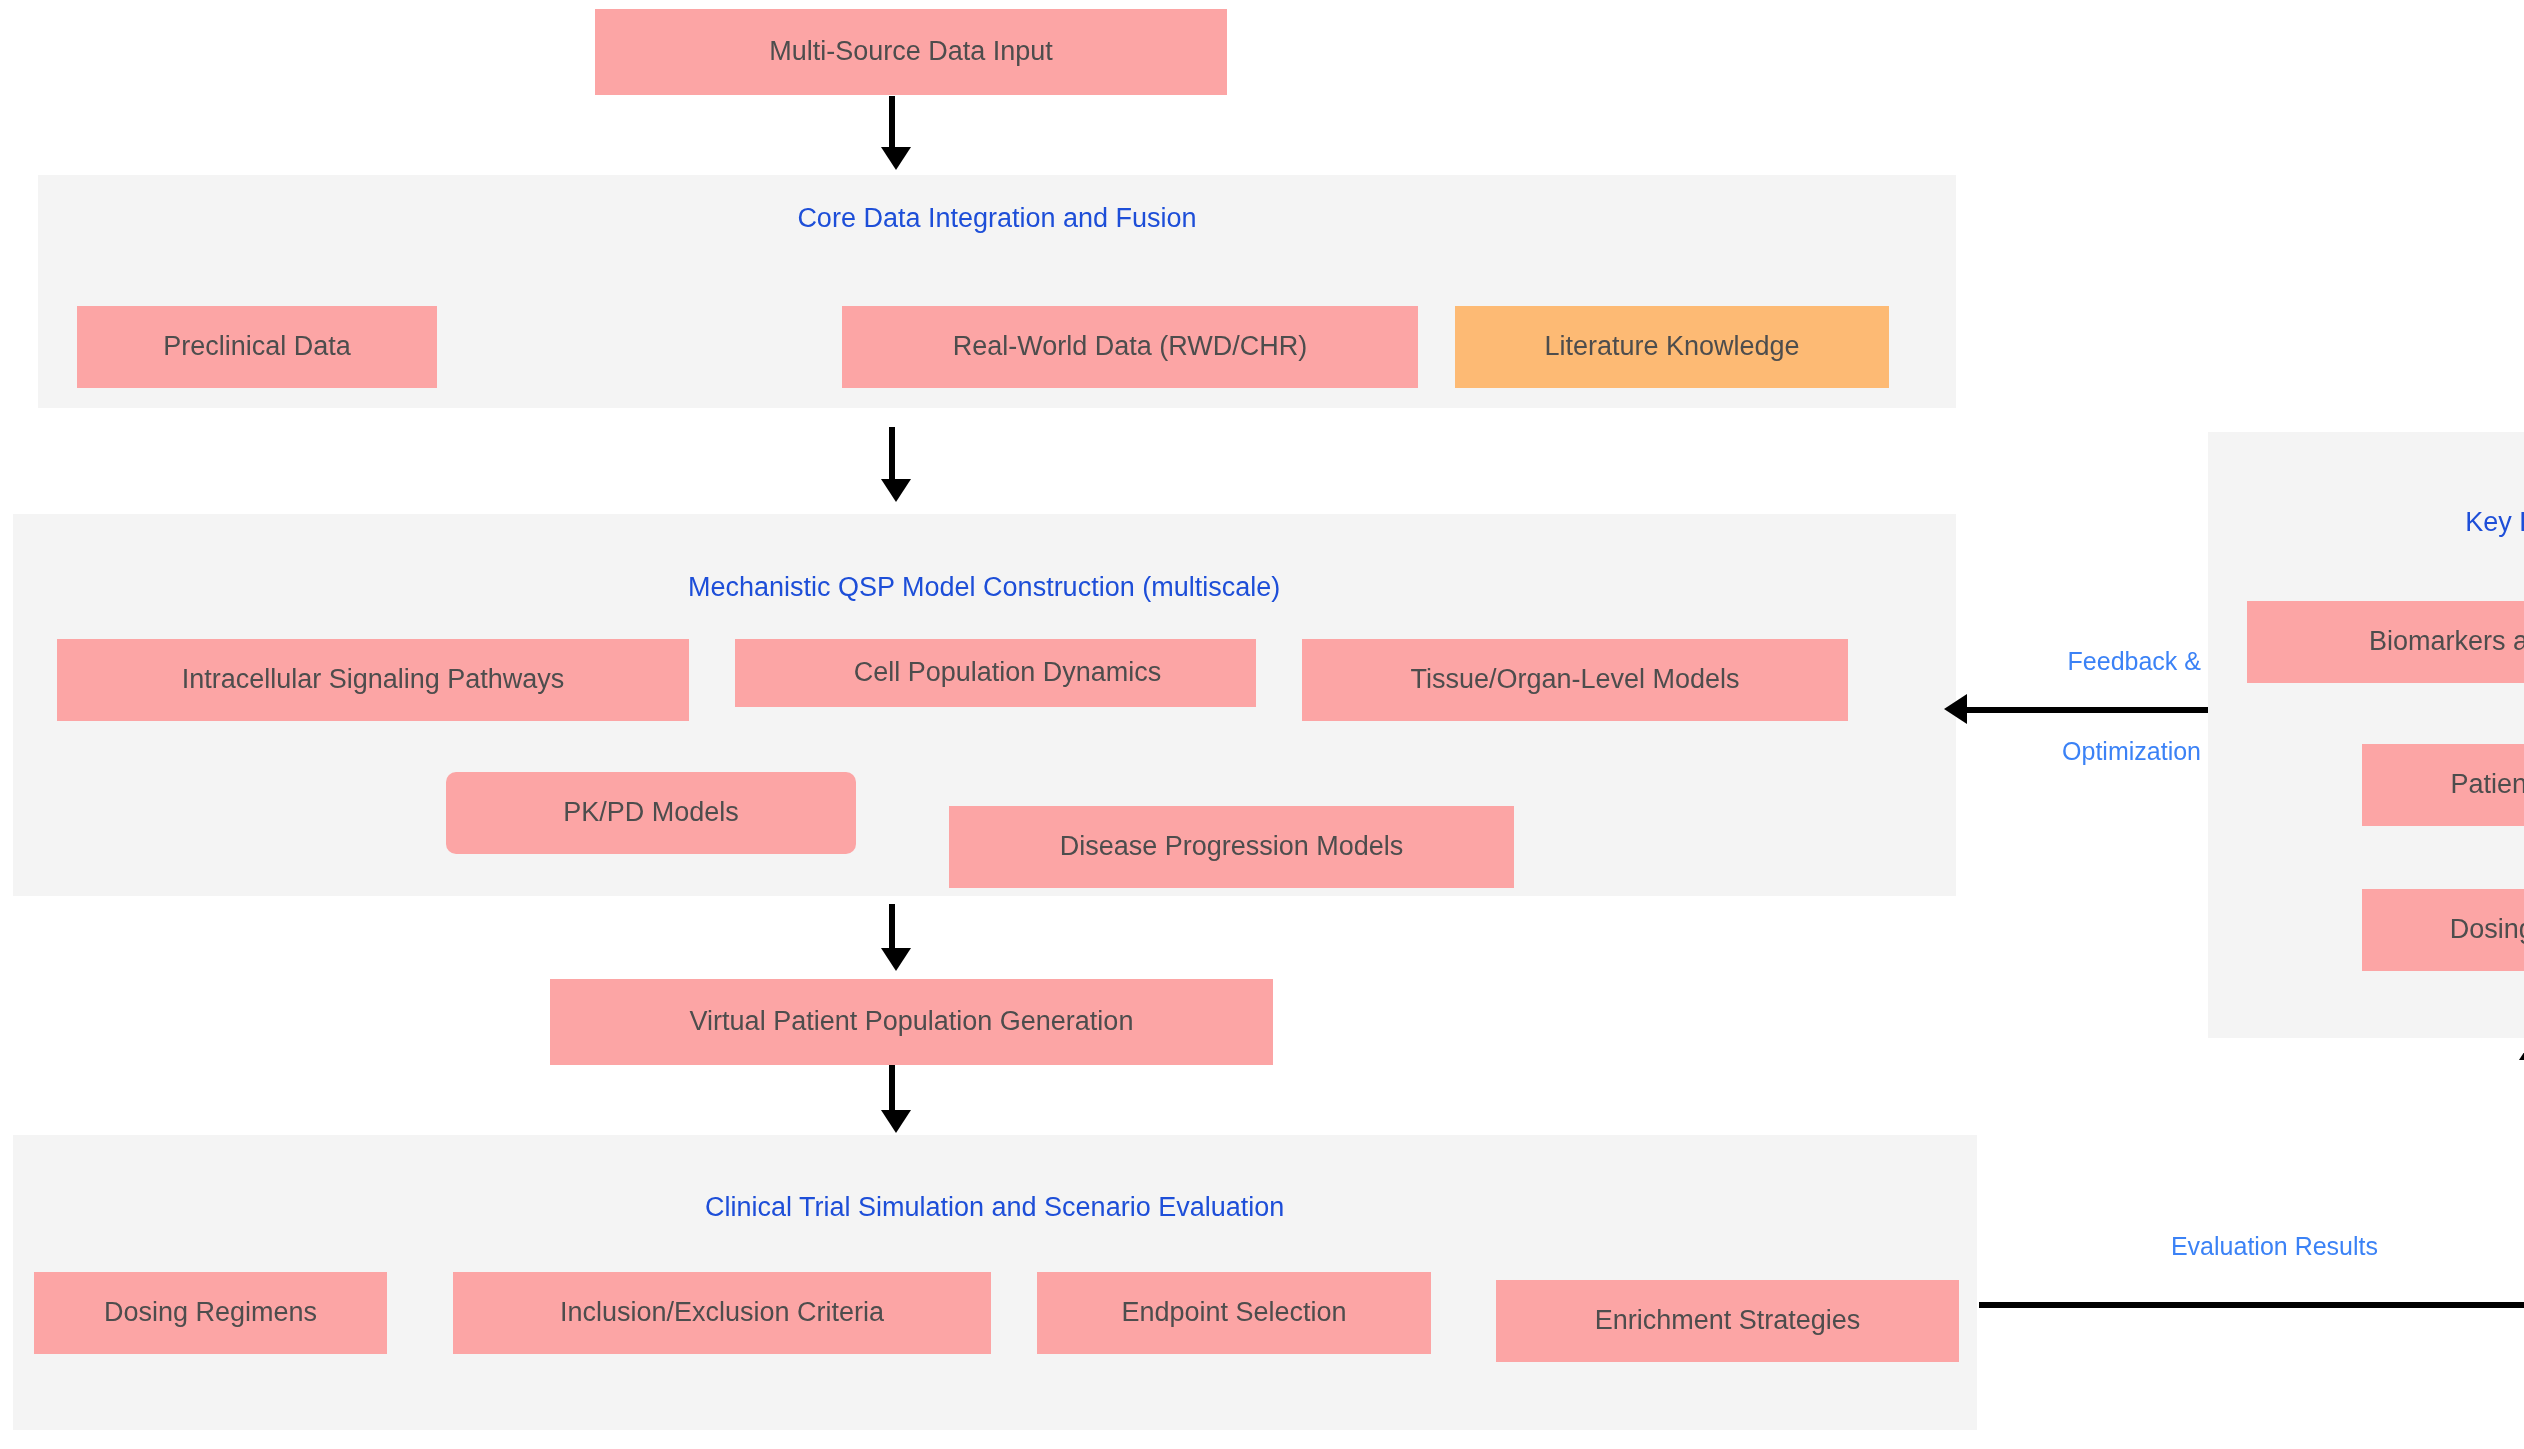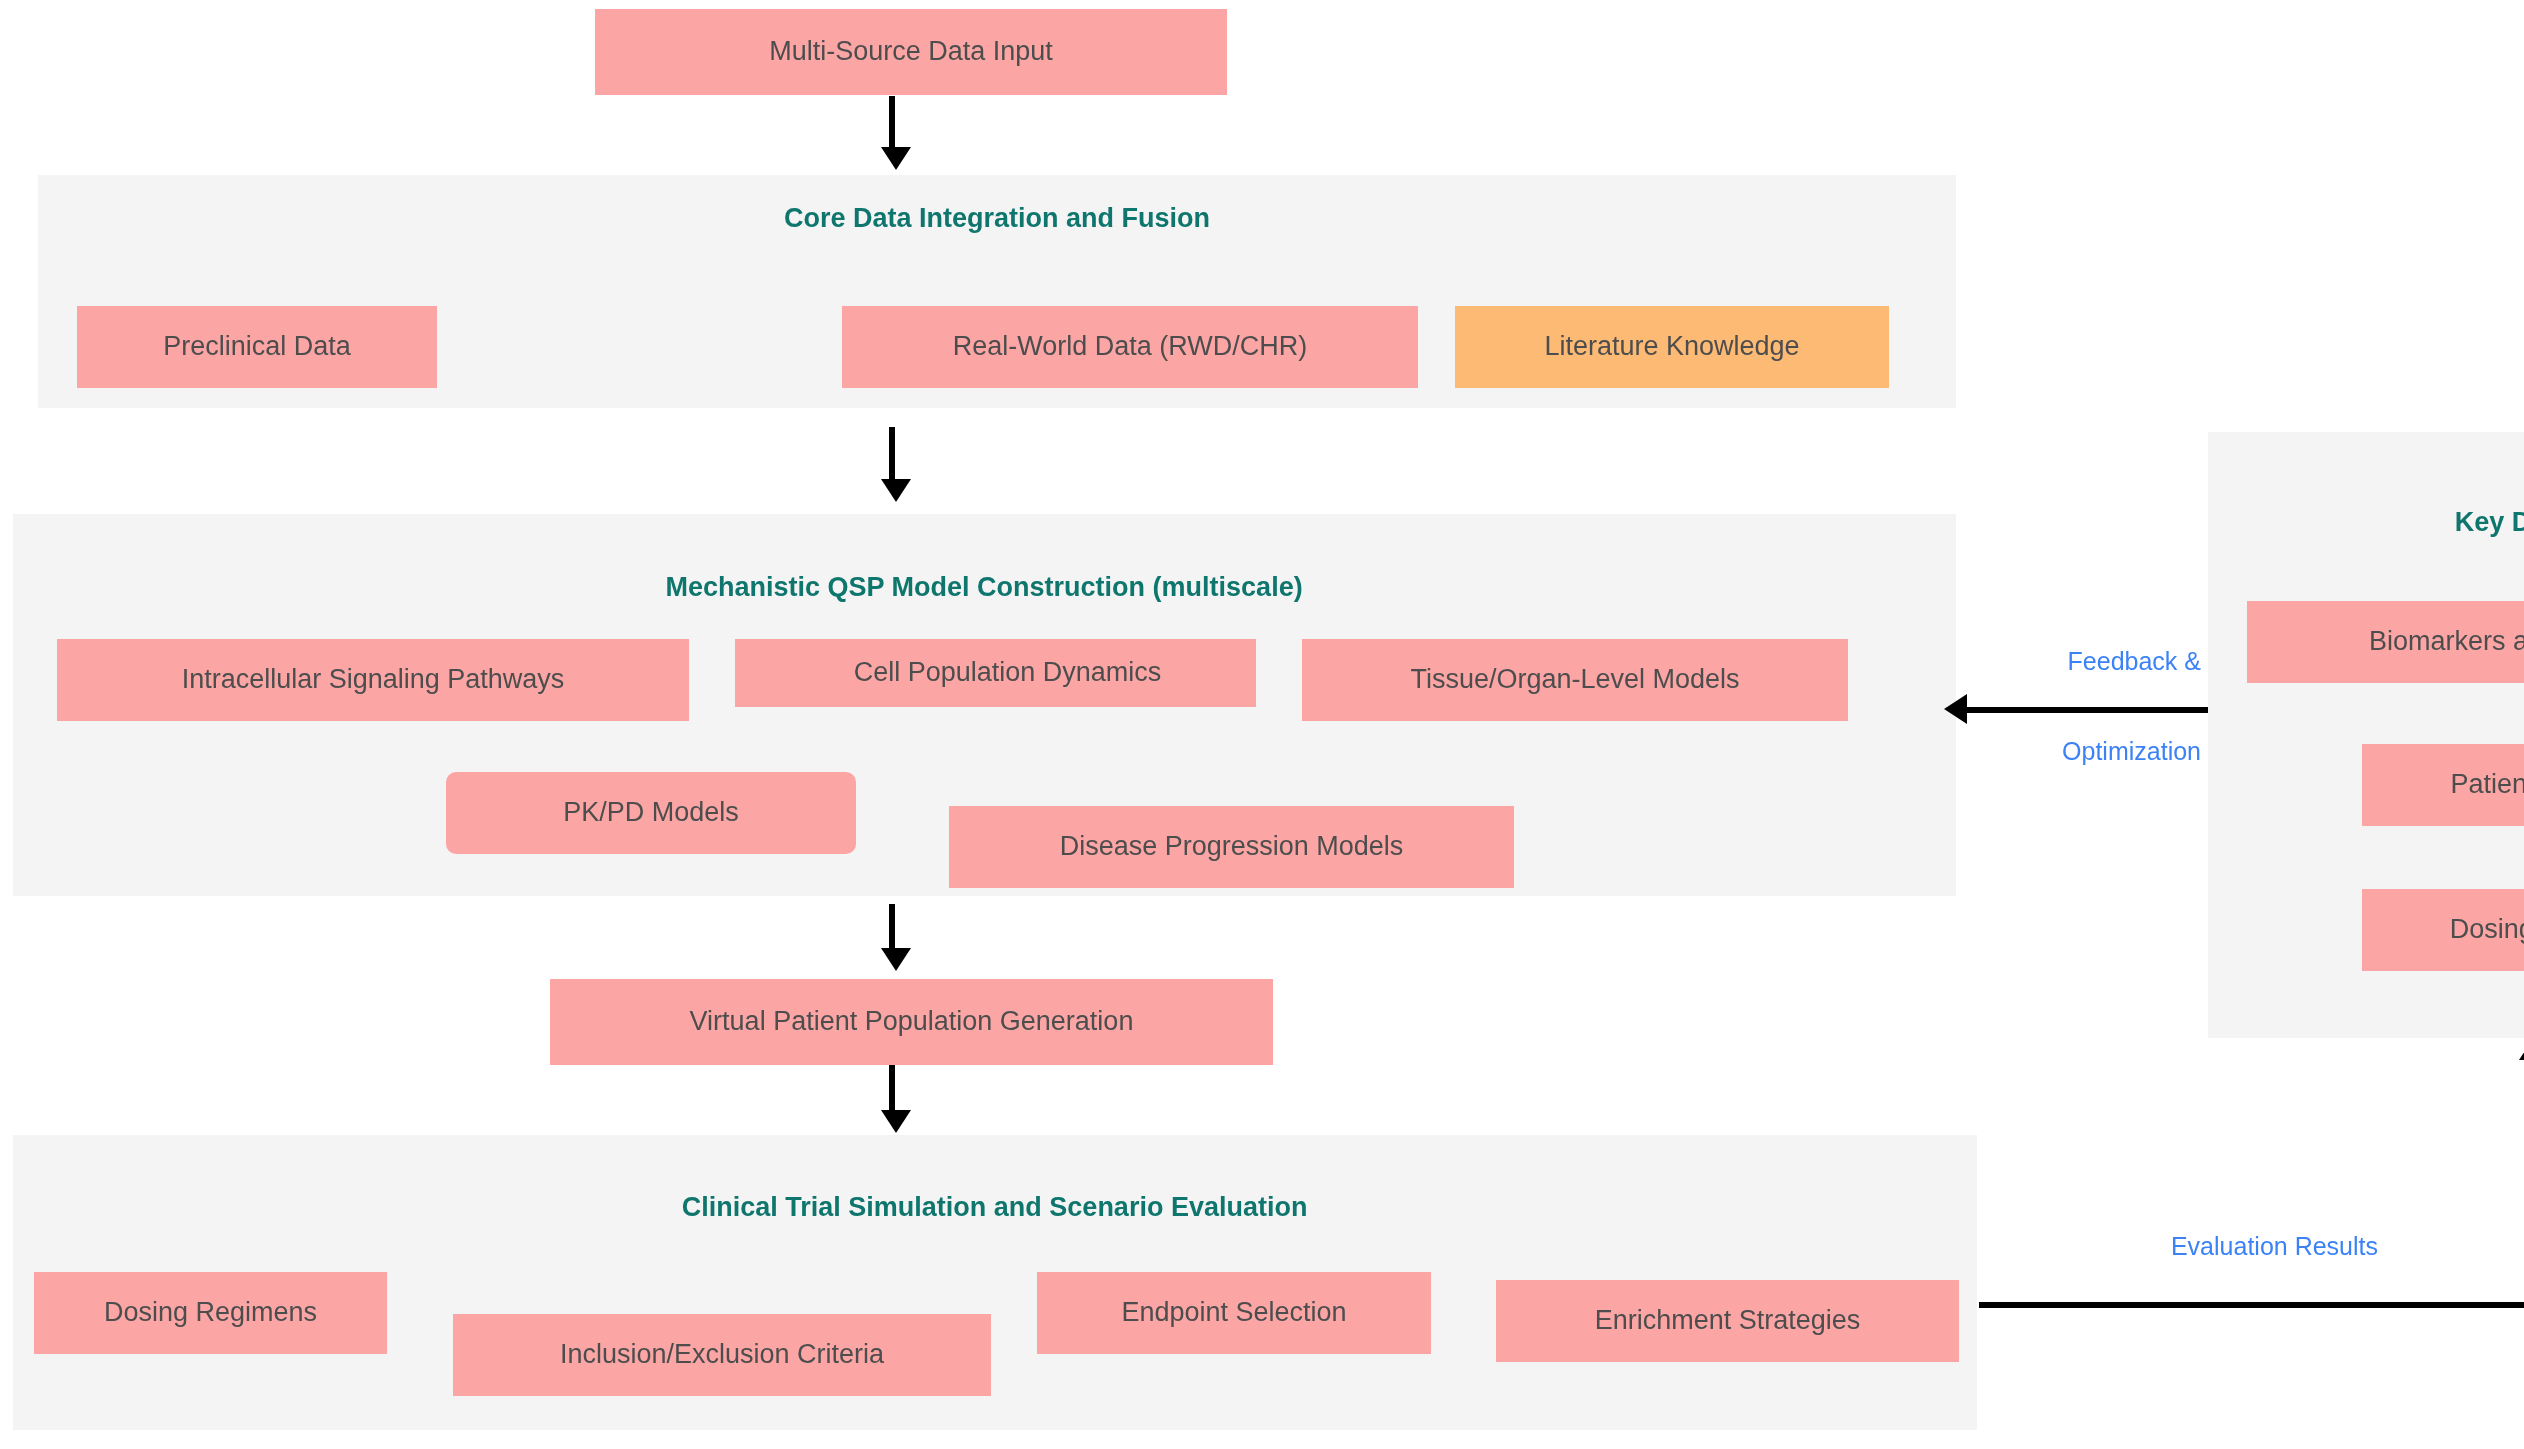--- a/index.html
+++ b/index.html
@@ -21,25 +21,24 @@
   .group {
     position: absolute;
     background: #f4f4f4;
     box-sizing: border-box;
   }
   .group-title {
     position: absolute;
     left: 0;
     width: 100%;
     text-align: center;
-    color: #0f766e;
+    color: #1d4ed8;
     font-size: 27px;
     line-height: 1.1;
     white-space: nowrap;
-    font-weight: bold;
   }
 
   
   .node {
     position: absolute;
     background: #fca5a5;
     color: #4d4d4d;
     display: flex;
     align-items: center;
     justify-content: center;
@@ -150,21 +149,21 @@
 
   <div class="shaft-v" style="left:889px; top:1065px; height:48px;"></div>
   <div class="head-down" style="left:881px; top:1110px;"></div>
 
   <div class="group" style="left:12.6px; top:1135px; width:1964px; height:295px;">
     <div class="group-title" style="top:58px;">Clinical Trial Simulation and Scenario Evaluation</div>
   </div>
   <div class="node" style="left:34px; top:1272px; width:353px; height:82px;">
     <span>Dosing Regimens</span>
   </div>
-  <div class="node" style="left:453px; top:1272px; width:538px; height:82px;margin-top:42px;">
+  <div class="node" style="left:453px; top:1272px; width:538px; height:82px;">
     <span>Inclusion/Exclusion Criteria</span>
   </div>
   <div class="node" style="left:1496px; top:1280px; width:463px; height:82px;">
     <span>Enrichment Strategies</span>
   </div>
   <div class="node" style="left:1037px; top:1272px; width:394px; height:82px;">
     <span>Endpoint Selection</span>
   </div>
 
   <div class="group" style="left:2208px; top:432px; width:774px; height:606px;">

